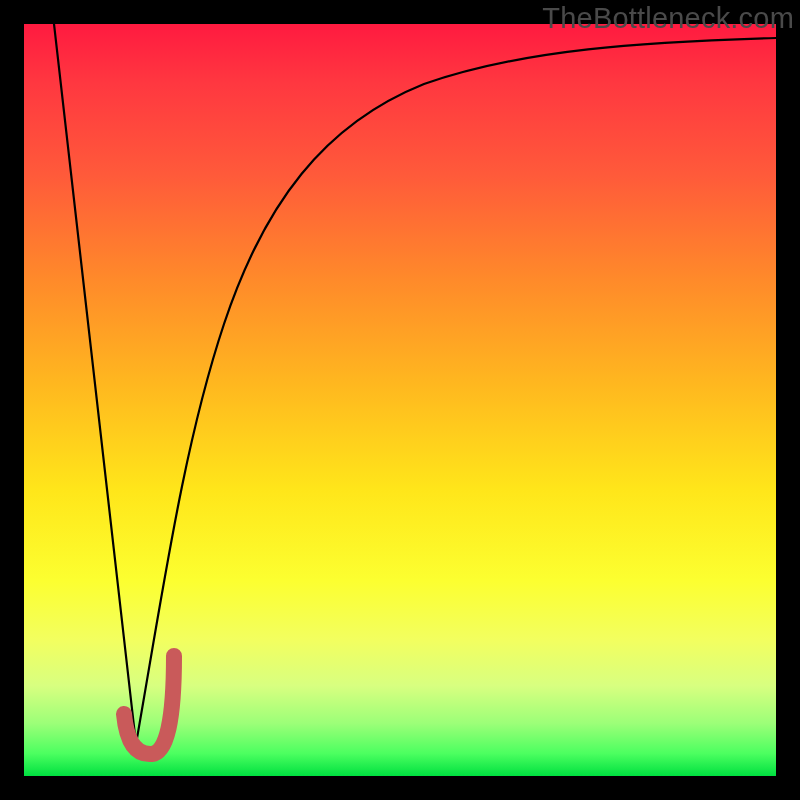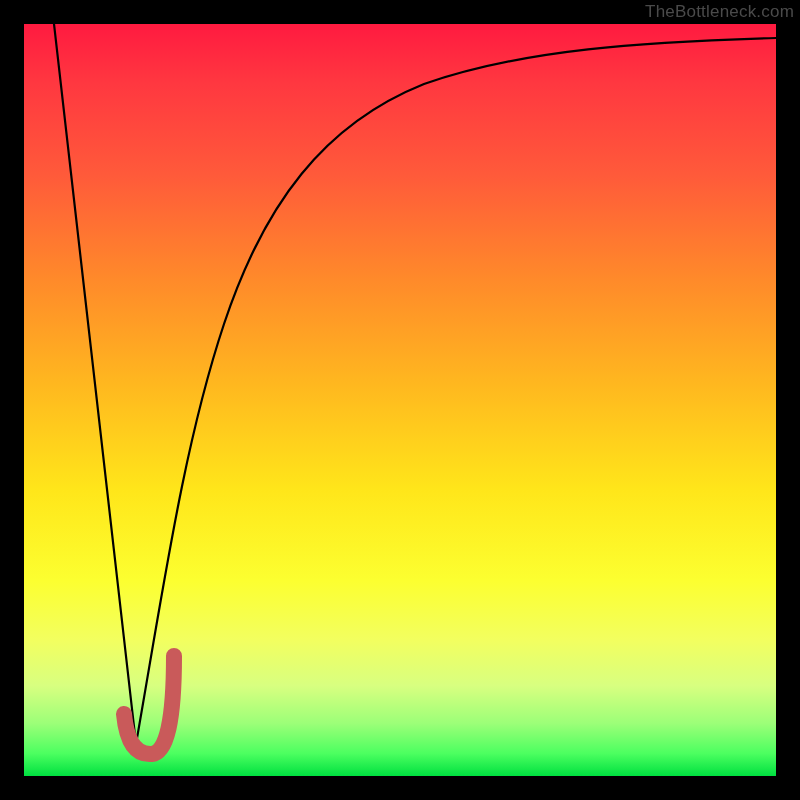--- a/index.html
+++ b/index.html
@@ -44,21 +44,21 @@
       #9cff78 93%,
       #4cff60 97%,
       #00e040 100%
     );
   }
   .watermark {
     position: absolute;
     top: 2px;
     right: 6px;
     color: #4a4a4a;
-    font-size: 17px;
+    font-size: 29px;
     font-weight: 500;
     letter-spacing: 0.2px;
     z-index: 10;
   }
   svg.curves {
     position: absolute;
     inset: 0;
     width: 100%;
     height: 100%;
   }

